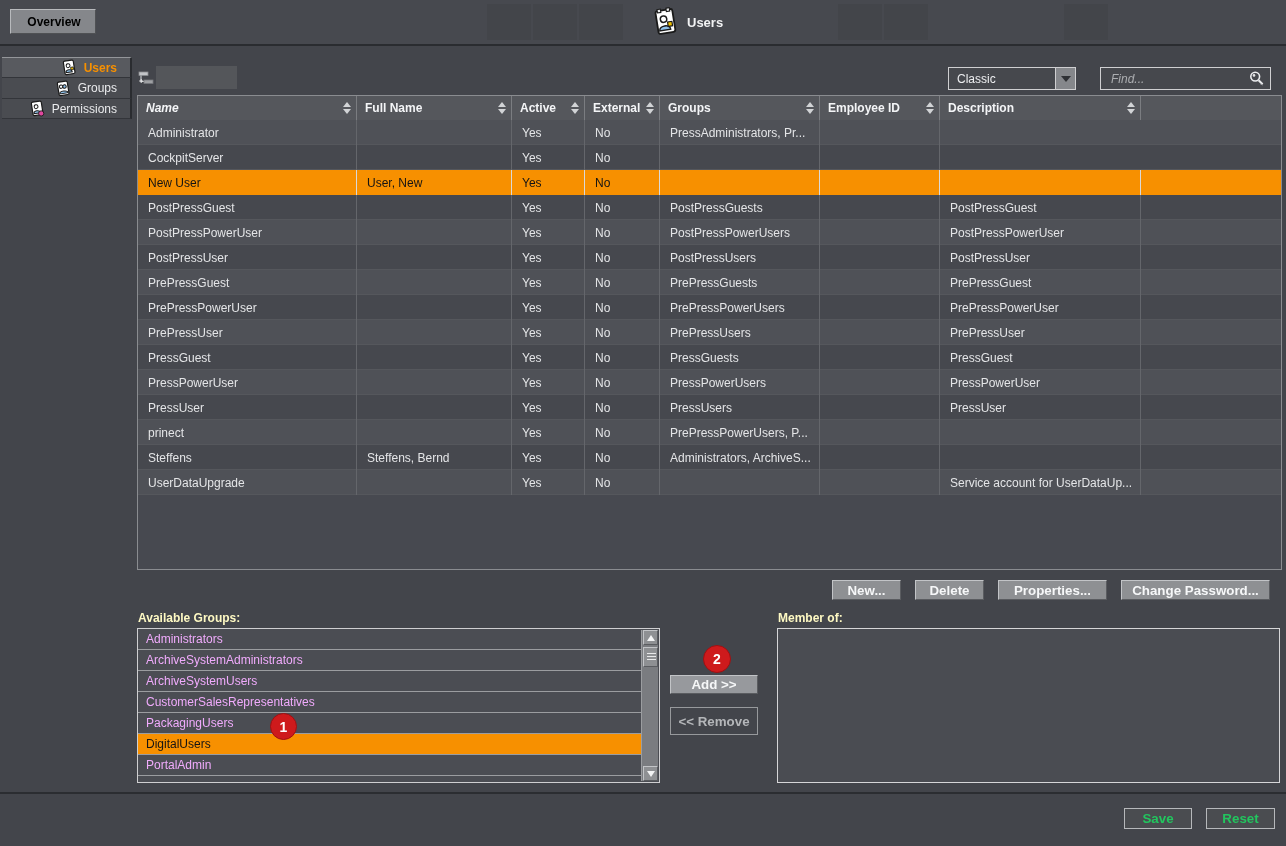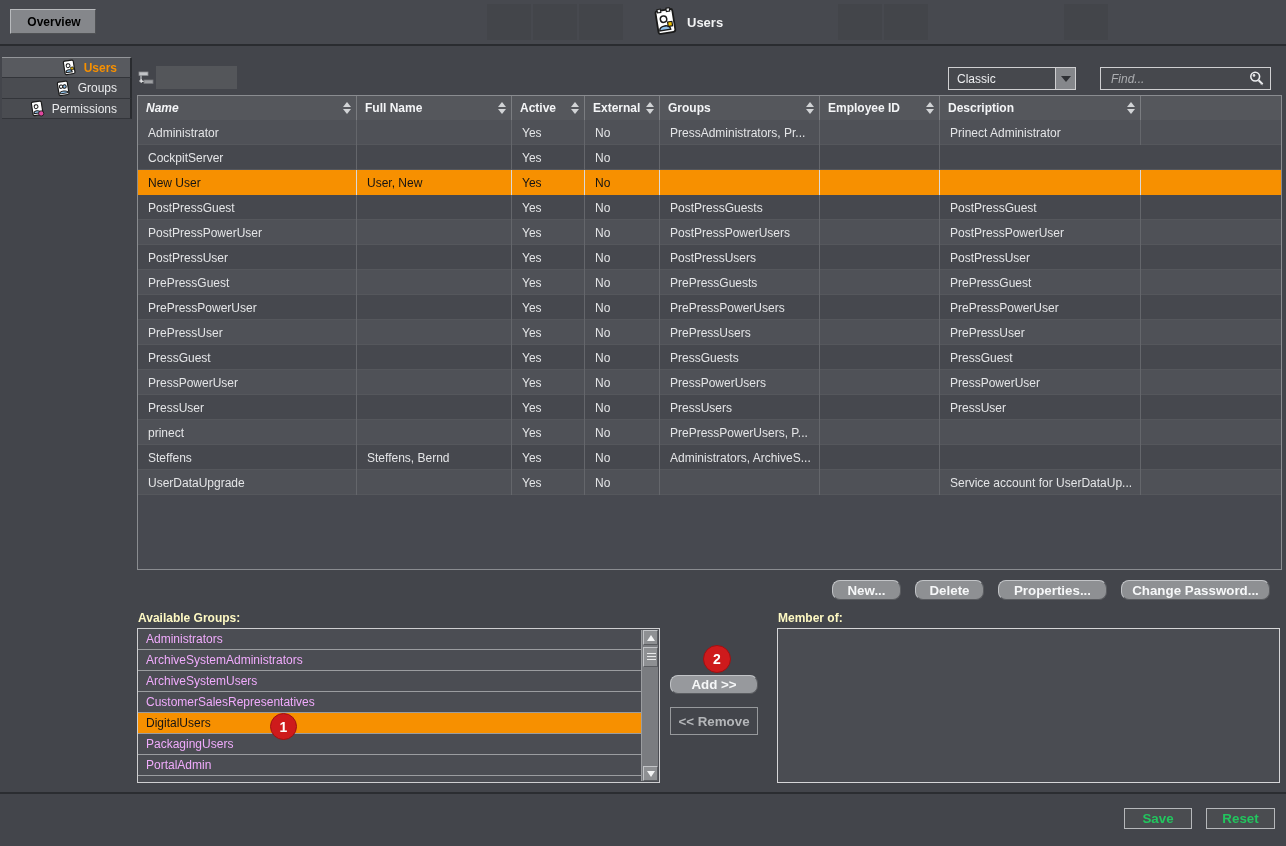--- a/index.html
+++ b/index.html
@@ -69,21 +69,21 @@
   .tcell{
     box-sizing:border-box;height:25px;display:flex;align-items:center;
     padding-left:10px;border-right:1px solid #64666B;color:#E4E5E7;
     white-space:nowrap;overflow:hidden;
   }
   
   .act-btn{
     background:#8E9093;border-top:1px solid #C2C4C7;border-left:1px solid #C2C4C7;
     border-bottom:1px solid #5A5C60;border-right:1px solid #5A5C60;
     color:#F6F7F8;font-weight:bold;display:flex;align-items:center;justify-content:center;
-    box-sizing:border-box;cursor:default;border-radius:8px;
+    box-sizing:border-box;cursor:default;
   }
   
   .panel-label{font-weight:bold;color:#fef9c3;}
   .listbox{box-sizing:border-box;border:1px solid #CFCFD1;background:#4B4D53;overflow:hidden;}
   .litem{
     height:21px;box-sizing:border-box;display:flex;align-items:center;padding-left:8px;
     border-bottom:1px solid #9B9DA0;color:#f0abfc;cursor:default;
     width:504px;
   }
   .litem.selected{background:#F79000;color:#141414;}
@@ -264,21 +264,20 @@
       </div>
     </div>
   <div id="tbody">
       <div class="trow odd">
         <div class="tcell" style="width: 219px;">Administrator</div>
         <div class="tcell" style="width: 155px;"></div>
         <div class="tcell" style="width: 73px;">Yes</div>
         <div class="tcell" style="width: 75px;">No</div>
         <div class="tcell" style="width: 160px;">PressAdministrators, Pr...</div>
         <div class="tcell" style="width: 120px;"></div>
-        <div class="tcell" style="width: 201px;">Prinect Administrator</div>
       </div>
       <div class="trow even">
         <div class="tcell" style="width: 219px;">CockpitServer</div>
         <div class="tcell" style="width: 155px;"></div>
         <div class="tcell" style="width: 73px;">Yes</div>
         <div class="tcell" style="width: 75px;">No</div>
         <div class="tcell" style="width: 160px;"></div>
         <div class="tcell" style="width: 120px;"></div>
       </div>
       <div class="trow odd selected">
@@ -407,22 +406,22 @@
 <button class="abs act-btn" style="left:1121px;top:580px;width:149px;height:20px;">Change Password...</button>
 
 <div class="abs panel-label" style="left:138px;top:611px;">Available Groups:</div>
 
 <div class="abs listbox" style="left:137px;top:628px;width:523px;height:155px;">
   <div id="grouplist">
       <div class="litem">Administrators</div>
       <div class="litem">ArchiveSystemAdministrators</div>
       <div class="litem">ArchiveSystemUsers</div>
       <div class="litem">CustomerSalesRepresentatives</div>
+      <div class="litem">PackagingUsers</div>
       <div class="litem selected">DigitalUsers</div>
-      <div class="litem">PackagingUsers</div>
       <div class="litem">PortalAdmin</div>
     </div>
   <div class="vscroll">
     <span class="scr-btn" style="top:0;">
         <span class="tri-up-w"></span>
       </span>
     <span class="scr-thumb">
         <span class="scr-grip"></span>
       </span>
     <span class="scr-btn" style="bottom:0;">

